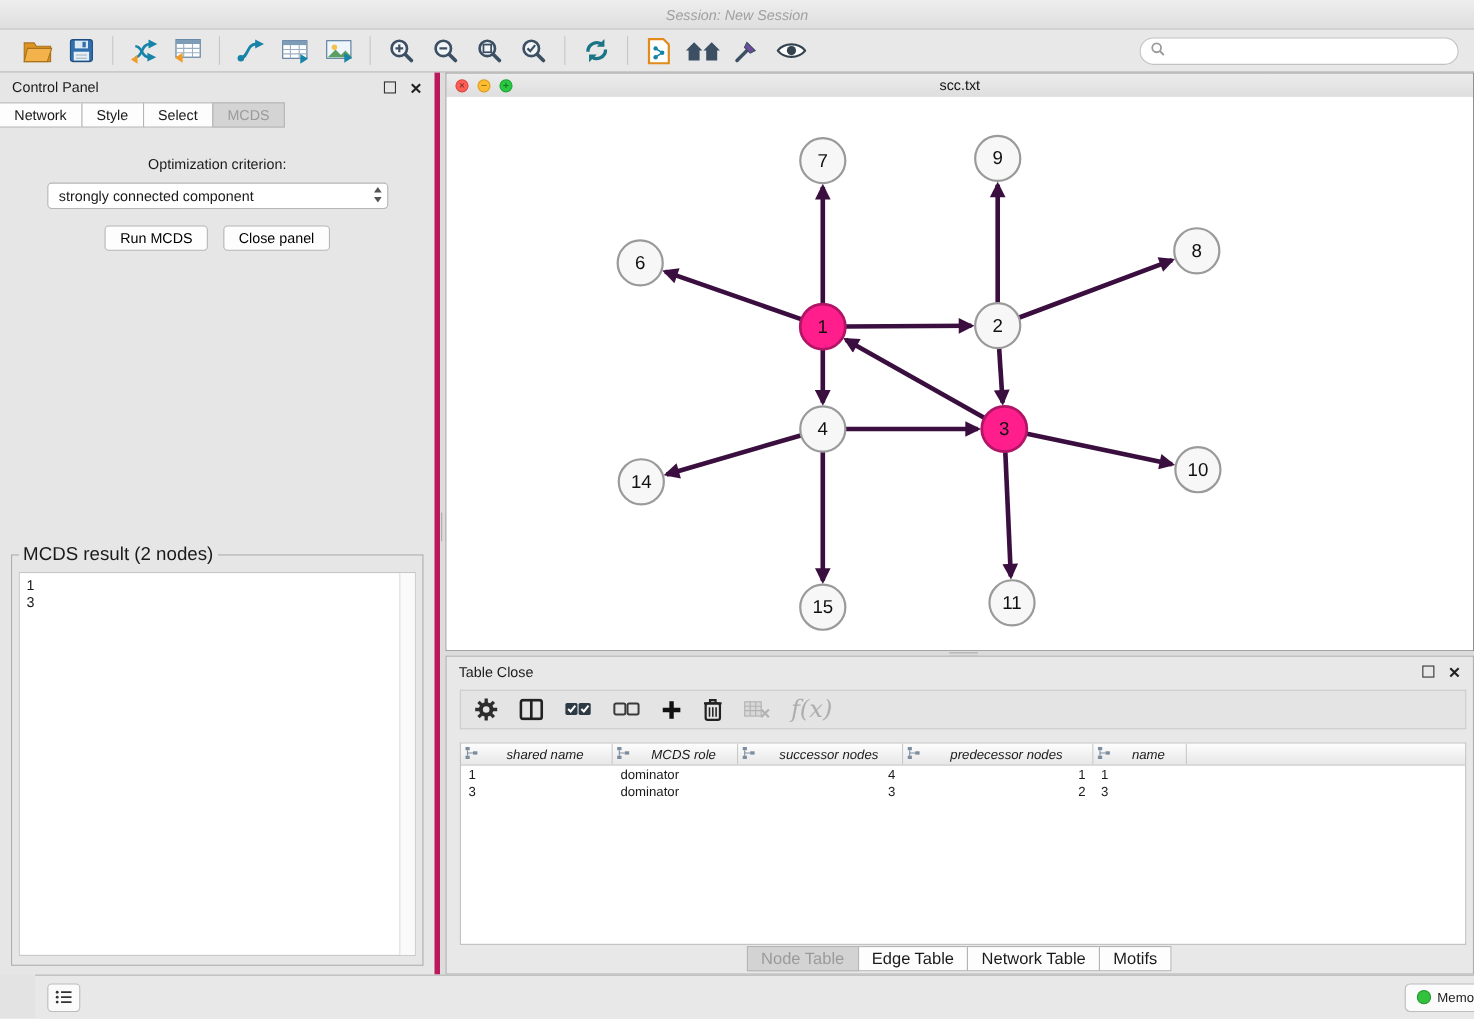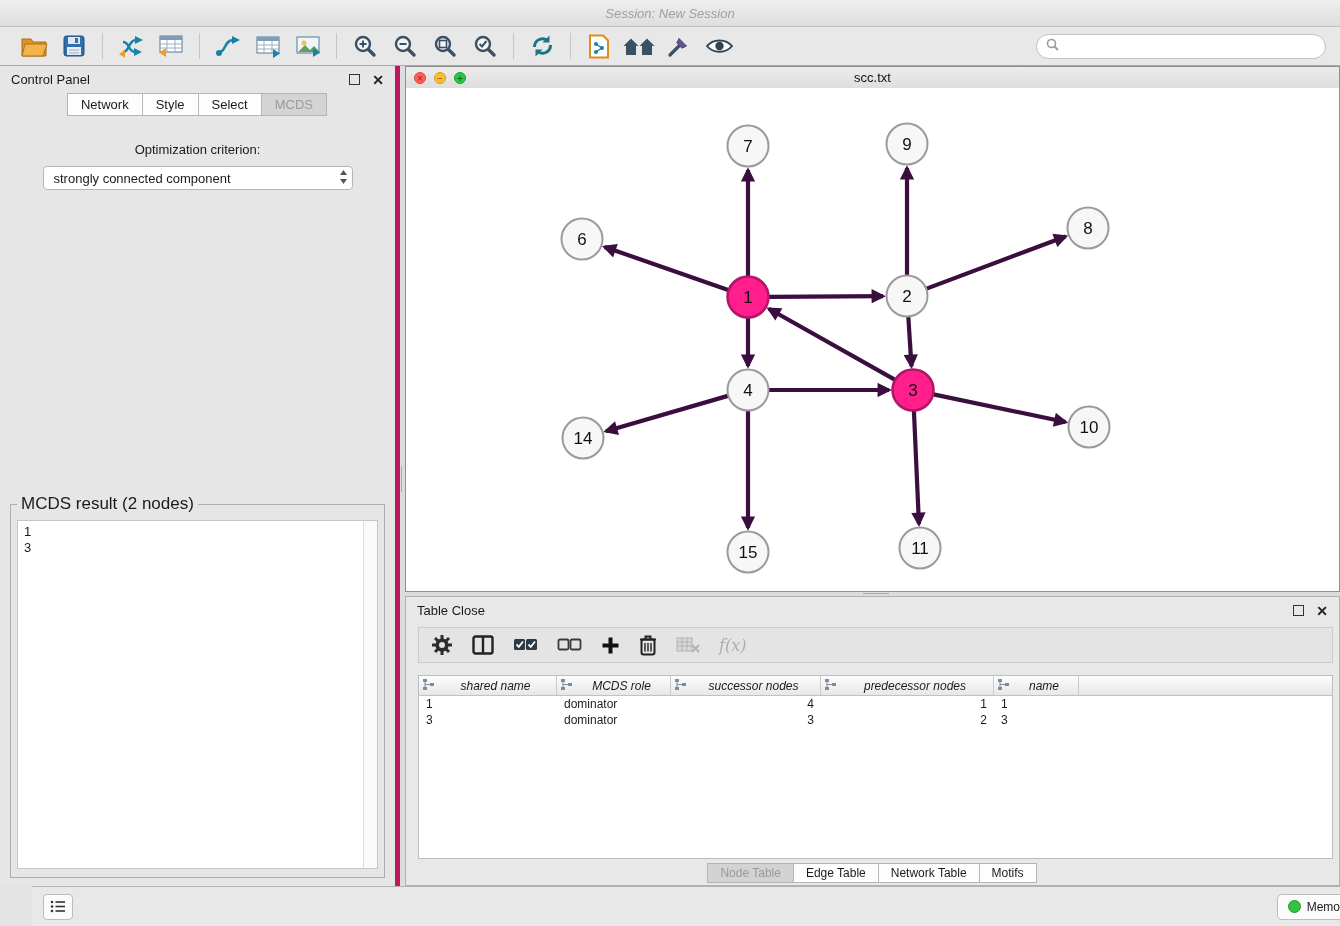--- a/index.html
+++ b/index.html
@@ -15,21 +15,21 @@
   .tsep{width:1px;height:26px;background:#c6c6c6;margin:0 8px;flex:0 0 auto;}
   .search-wrap{margin-left:auto;width:290px;height:25px;background:#fff;border:1px solid #c2c2c2;border-radius:13px;display:flex;align-items:center;padding:0 9px;gap:6px;box-sizing:border-box;}
   .search-wrap input{border:none;outline:none;flex:1;font-size:13px;background:transparent;font-family:"Liberation Sans",sans-serif;}
 
   
   .control-panel{position:absolute;left:0;top:66px;width:400px;height:820px;background:#e6e6e6;border-right:5px solid #be185d;box-sizing:border-box;}
   .panel-header{height:27px;display:flex;align-items:center;padding:0 11px;}
   .panel-header .sp{flex:1;}
   .float-icon{width:9px;height:9px;border:1.6px solid #333;display:inline-block;margin-right:12px;}
   .close-x{font-weight:bold;font-size:14px;color:#222;}
-  .cp-tabs{display:flex;justify-content:center;}
+  .cp-tabs{display:flex;justify-content:flex-start;}
   .cp-tab{border:1px solid #b5b5b5;background:#fdfdfd;padding:3px 13px;margin-left:-1px;cursor:default;}
   .cp-tab.active{background:#d4d4d4;color:#9b9b9b;}
   .opt-label{text-align:center;margin-top:26px;}
   .select-box{margin:9px auto 0;width:310px;height:24px;background:#fff;border:1px solid #b6b6b6;border-radius:4px;display:flex;align-items:center;padding:0 4px 0 10px;box-sizing:border-box;gap:44px;}
   .select-box .val{flex:1;}
   .cp-buttons{display:flex;justify-content:center;gap:14px;margin-top:15px;}
   .btn{background:#fdfdfd;border:1px solid #b5b5b5;border-radius:4px;padding:3px 13px;font-size:13px;font-family:"Liberation Sans",sans-serif;}
   .result-fieldset{position:absolute;left:10px;right:10px;top:428px;bottom:8px;border:1px solid #aeaeae;margin:0;padding:0;}
   .result-fieldset legend{font-size:17px;margin-left:6px;padding:0 4px;}
   .result-list{position:absolute;left:6px;right:6px;top:6px;bottom:8px;background:#fff;border:1px solid #c6c6c6;font-size:13px;line-height:16px;padding:3px 6px;box-sizing:border-box;}
@@ -50,31 +50,31 @@
   .light.yellow{background:#febc2e;border:1px solid #d89c1f;}
   .light.green{background:#28c840;border:1px solid #1da333;}
   .net-title{flex:1;text-align:center;color:#111;}
   .net-canvas{position:absolute;left:0;top:21px;right:0;bottom:0;background:#fff;overflow:hidden;}
   svg text{font-family:"Liberation Sans",sans-serif;}
 
   
   .table-panel{position:absolute;left:405px;top:596px;width:935px;height:290px;background:#e8e8e8;border:1px solid #b0b0b0;box-sizing:border-box;}
   .tp-toolbar{position:absolute;left:12px;right:6px;top:30px;height:36px;background:#e4e4e4;border:1px solid #cbcbcb;display:flex;align-items:center;gap:19px;padding:0 12px;box-sizing:border-box;}
   .tp-btn{display:flex;align-items:center;justify-content:center;}
-  .fx{font-family:"DejaVu Serif",serif;font-style:italic;font-size:16px;color:#aeaeae;}
+  .fx{font-family:"DejaVu Serif",serif;font-style:italic;font-size:22px;color:#aeaeae;}
   .tp-table{position:absolute;left:12px;right:6px;top:78px;height:184px;background:#fff;border:1px solid #bdbdbd;box-sizing:border-box;overflow:hidden;}
   .tab-head{display:flex;height:19px;background:linear-gradient(#fdfdfd,#e7e7e7);border-bottom:1px solid #c2c2c2;font-size:12px;}
   .th-cell{display:flex;align-items:center;border-right:1px solid #c9c9c9;padding:0 4px;box-sizing:border-box;gap:3px;font-style:italic;}
   .th-cell .lbl{flex:1;text-align:center;}
   .tab-row{display:flex;height:16px;font-size:12px;align-items:center;}
   .td{padding:0 7px;box-sizing:border-box;overflow:hidden;white-space:nowrap;}
   .num{text-align:right;}
   .c0{width:138px;}.c1{width:114px;}.c2{width:150px;}.c3{width:173px;}.c4{width:85px;}
   .tp-tabs{position:absolute;bottom:2px;left:0;right:0;display:flex;justify-content:center;}
-  .tp-tab{border:1px solid #b5b5b5;background:#fdfdfd;padding:2px 12px;margin-left:-1px;font-size:12px;}
+  .tp-tab{border:1px solid #b5b5b5;background:#fdfdfd;padding:2px 12px;margin-left:-1px;font-size:15px;}
   .tp-tab.active{background:#d3d3d3;color:#9a9a9a;}
 
   
   .status-bar{position:absolute;left:0;top:886px;width:100%;height:40px;background:#e8e8e8;border-top:1px solid #b3b3b3;display:flex;align-items:center;padding:0 11px;box-sizing:border-box;margin-left:32px;}
   .list-btn{width:28px;height:24px;border:1px solid #bcbcbc;border-radius:4px;background:#fbfbfb;display:flex;align-items:center;justify-content:center;}
   .memory-btn{margin-left:auto;height:24px;border:1px solid #bcbcbc;border-radius:5px;background:#fbfbfb;display:flex;align-items:center;gap:6px;padding:0 10px;font-size:12px;}
   .gdot{width:11px;height:11px;border-radius:50%;background:#33c13e;border:1px solid #22962e;}
 </style>
 </head>
 <body>
@@ -242,20 +242,24 @@
     </div>
     <div class="opt-label">Optimization criterion:</div>
     <div class="select-box">
       <span class="val">strongly connected component</span>
       <span>
         <svg width="9" height="16" viewBox="0 0 9 16">
             <path d="M4.5 1 L8 6 H1 z" fill="#555"></path>
             <path d="M4.5 15 L1 10 H8 z" fill="#555"></path>
           </svg>
       </span>
+    </div>
+    <div class="cp-buttons">
+      <button class="btn">Run MCDS</button>
+      <button class="btn">Close panel</button>
     </div>
     <fieldset class="result-fieldset">
       <legend>MCDS result (2 nodes)</legend>
       <div class="result-list">
         <div>1</div>
         <div>3</div>
         <div class="result-scroll"></div>
       </div>
     </fieldset>
   </div>

